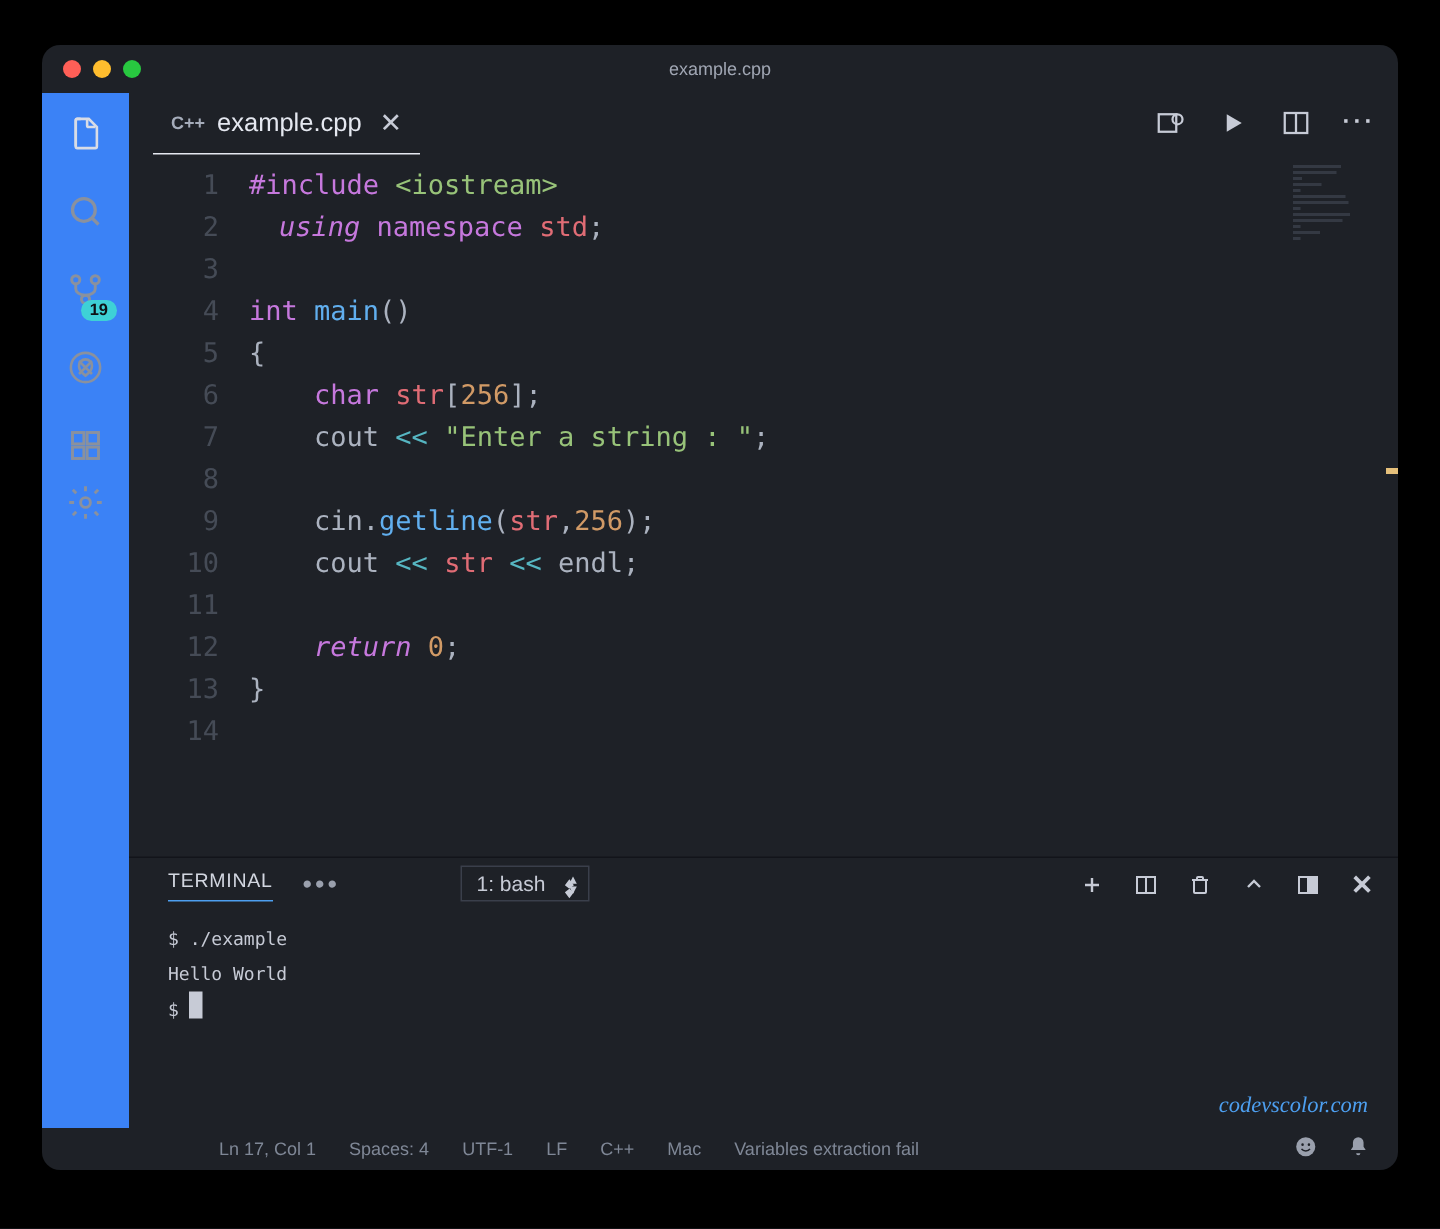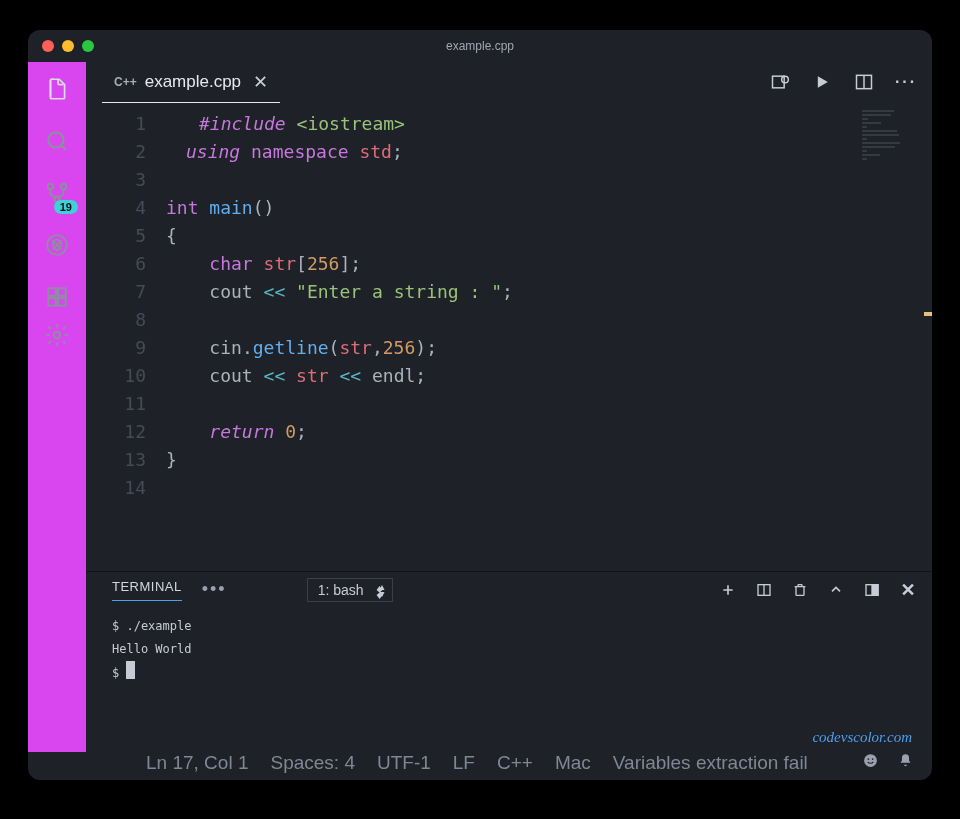--- a/index.html
+++ b/index.html
@@ -6,21 +6,21 @@
   .app-frame{
     width:904px;height:750px;margin:30px auto;background:#1e2127;border-radius:12px;
     overflow:hidden;position:relative;display:flex;flex-direction:column;box-shadow:0 10px 40px rgba(0,0,0,0.5);
   }
   .titlebar{height:32px;display:flex;align-items:center;justify-content:center;position:relative;}
   .traffic{position:absolute;left:14px;top:10px;display:flex;gap:8px;}
   .traffic span{width:12px;height:12px;border-radius:50%;}
   .t-red{background:#ff5f57;} .t-yel{background:#ffbd2e;} .t-grn{background:#28c840;}
   .titlebar-title{color:#a0a6b3;font-size:12px;}
   .main{flex:1;display:flex;min-height:0;}
-  .activitybar{width:58px;background:#d946ef;display:flex;flex-direction:column;align-items:center;padding-top:12px;gap:22px;position:relative;}
+  .activitybar{width:58px;background:#3b82f6;display:flex;flex-direction:column;align-items:center;padding-top:12px;gap:22px;position:relative;}
   .activitybar .abicon{width:30px;height:30px;display:flex;align-items:center;justify-content:center;color:#8a919e;position:relative;}
   .activitybar .abicon.active{color:#d8dce6;}
   .activitybar .abicon svg{width:26px;height:26px;}
   .abgear{position:absolute;bottom:14px;}
   .badge{position:absolute;bottom:-6px;right:-6px;background:#3ed1d6;color:#0e1115;
     font-size:11px;font-weight:600;border-radius:10px;padding:1px 6px;}
   .editor-area{flex:1;display:flex;flex-direction:column;min-width:0;}
   .editor-tabs{height:40px;display:flex;align-items:center;justify-content:space-between;padding:0 16px;}
   .tabs-left{display:flex;align-items:center;}
   .tab{display:flex;align-items:center;gap:8px;height:40px;padding:0 12px;
@@ -29,21 +29,21 @@
   .tab-name{font-size:17px;}
   .tab-close{color:#c7cbd6;font-size:18px;margin-left:4px;}
   .tabs-right{display:flex;align-items:center;gap:22px;color:#c7cbd6;}
   .tabs-right .ticon{width:20px;height:20px;display:flex;align-items:center;justify-content:center;}
   .tabs-right .ticon svg{width:20px;height:20px;}
   .code-view{flex:1;position:relative;overflow:hidden;}
   .code-lines{font-family:"SF Mono","Menlo","Consolas",monospace;font-size:18px;line-height:28px;padding:8px 0;}
   .line{display:flex;}
   .ln{width:60px;text-align:right;padding-right:20px;color:#454b56;}
   .code{white-space:pre;}
-  .c-macro{color:#c678dd;font-style:italic;margin-left:33px;}
+  .c-macro{color:#c678dd;}
   .c-string{color:#98c379;}
   .c-keyword{color:#c678dd;font-style:italic;margin-left:20px;}
   .c-keyword-ns{color:#c678dd;}
   .c-type{color:#c678dd;}
   .c-func{color:#61afef;}
   .c-var{color:#e06c75;}
   .c-num{color:#d19a66;}
   .c-op{color:#56b6c2;}
   .c-punc{color:#abb2bf;}
   .c-plain{color:#abb2bf;}
@@ -62,21 +62,21 @@
   .panel-select-wrap::after{content:'';position:absolute;right:8px;top:4px;width:10px;height:16px;
     background:linear-gradient(#c7cbd6,#c7cbd6);clip-path:polygon(20% 35%,50% 10%,80% 35%,20% 65%,50% 90%,80% 65%);
   }
   .panel-select-wrap .arrows{position:absolute;right:8px;top:50%;transform:translateY(-50%);color:#c7cbd6;font-size:10px;line-height:7px;}
   .panel-right{display:flex;align-items:center;gap:20px;color:#c7cbd6;}
   .panel-right .picon{width:16px;height:16px;display:flex;align-items:center;justify-content:center;}
   .panel-right .picon svg{width:16px;height:16px;}
   .terminal{flex:1;padding:8px 26px;font-family:"SF Mono","Menlo","Consolas",monospace;font-size:12px;color:#c7cbd6;line-height:23px;}
   .term-cursor{display:inline-block;width:9px;height:18px;background:#c7cbd6;vertical-align:-2px;}
   .watermark{position:absolute;right:20px;bottom:34px;color:#4d9ff0;font-style:italic;font-size:15px;font-family:cursive;}
-  .statusbar{height:28px;display:flex;align-items:flex-start;padding:0 18px;color:#7f8796;font-size:19px;}
+  .statusbar{height:28px;display:flex;align-items:center;padding:0 18px;color:#7f8796;font-size:12px;}
   .statusbar .sb-left{display:flex;gap:22px;margin-left:100px;}
   .sb-right{margin-left:auto;display:flex;gap:18px;align-items:center;color:#9aa0ad;}
   .sb-right svg{width:17px;height:17px;}
 </style>
 </head>
 <body>
 
 <div class="app-frame">
 
   <div class="titlebar">

